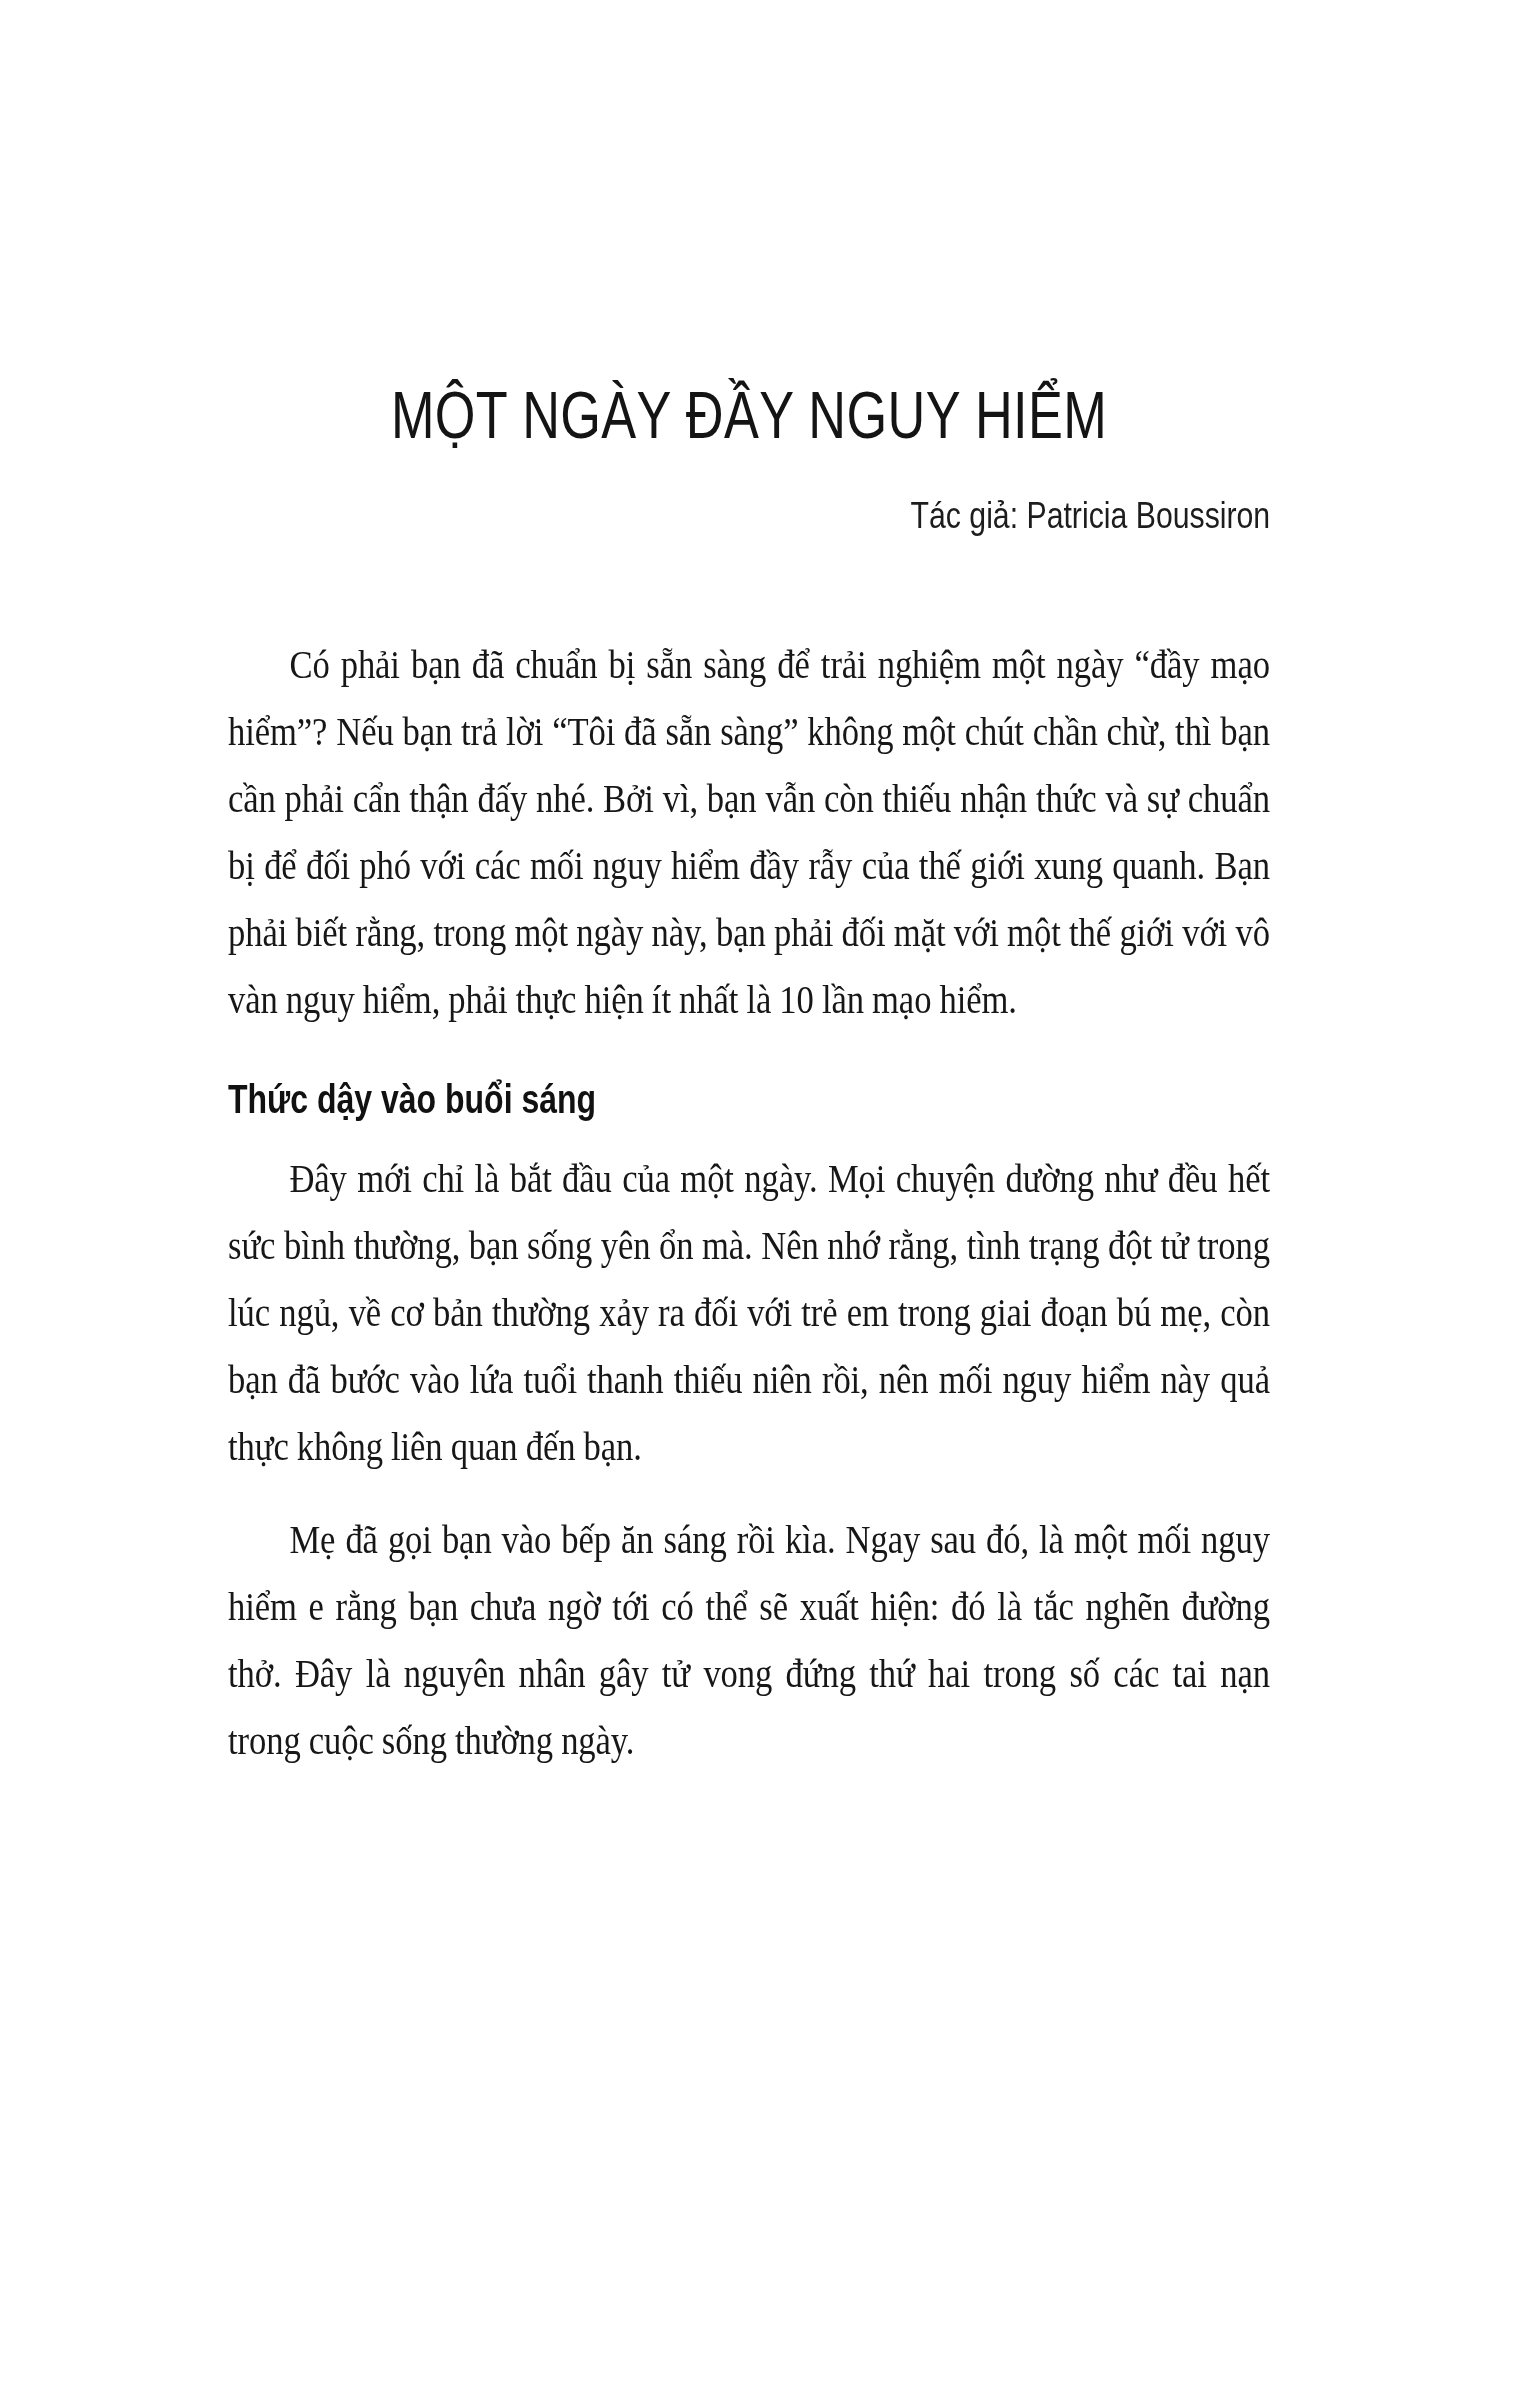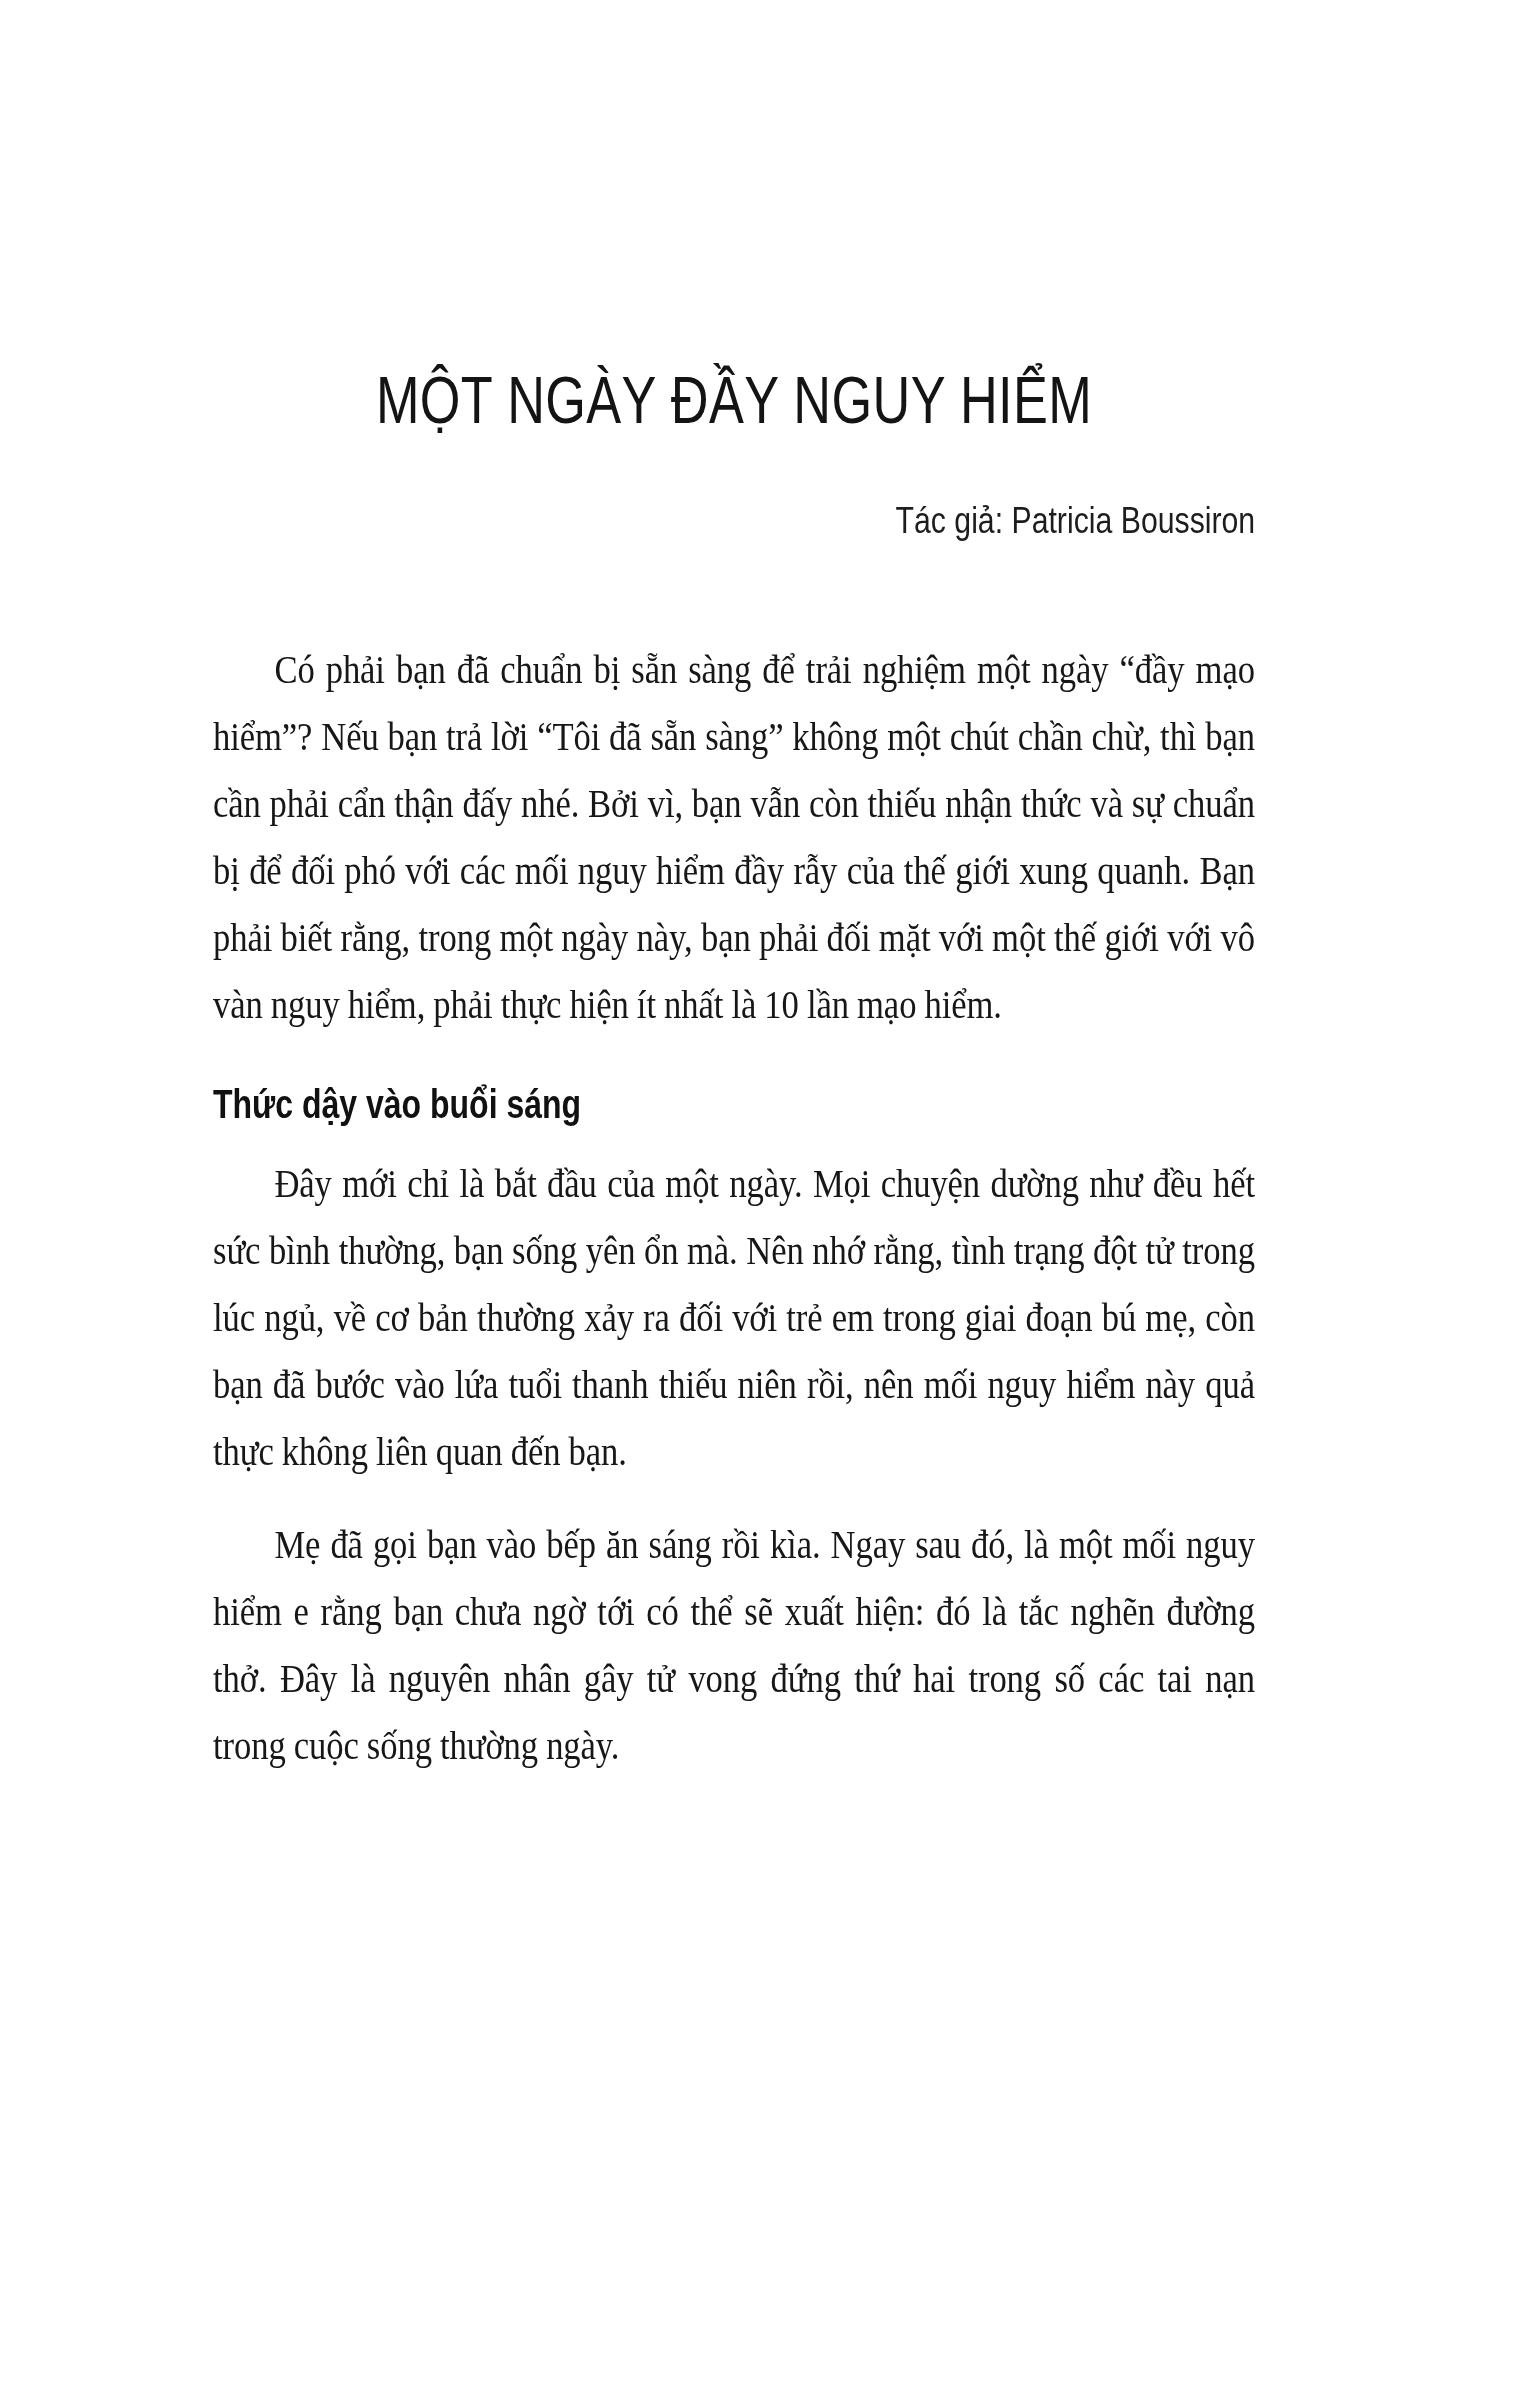--- a/index.html
+++ b/index.html
@@ -22,21 +22,21 @@
     background: #ffffff;
     box-sizing: border-box;
   }
 
   
   .content {
     position: absolute;
     left: 0;
     top: 0;
     width: 1488px;
-    padding: 0;
+    padding: 15px;
   }
 
   .title-block {
     margin-top: 366px;
     padding-right: 233px;
     padding-left: 213px;
     text-align: center;
   }
 
   .doc-title {
@@ -46,21 +46,21 @@
     line-height: 1.0;
     letter-spacing: 0.5px;
     color: #141414;
     margin: 0;
     white-space: nowrap;
     transform: scaleX(0.78);
     transform-origin: center center;
   }
 
   .author-block {
-    margin-top: 68px;
+    margin-top: 48px;
     padding-right: 233px;
     padding-left: 213px;
     text-align: right;
   }
 
   .doc-author {
     font-family: "Liberation Sans Narrow", "Liberation Sans", "DejaVu Sans", sans-serif;
     font-weight: 400;
     font-size: 36px;
     line-height: 1.1;

